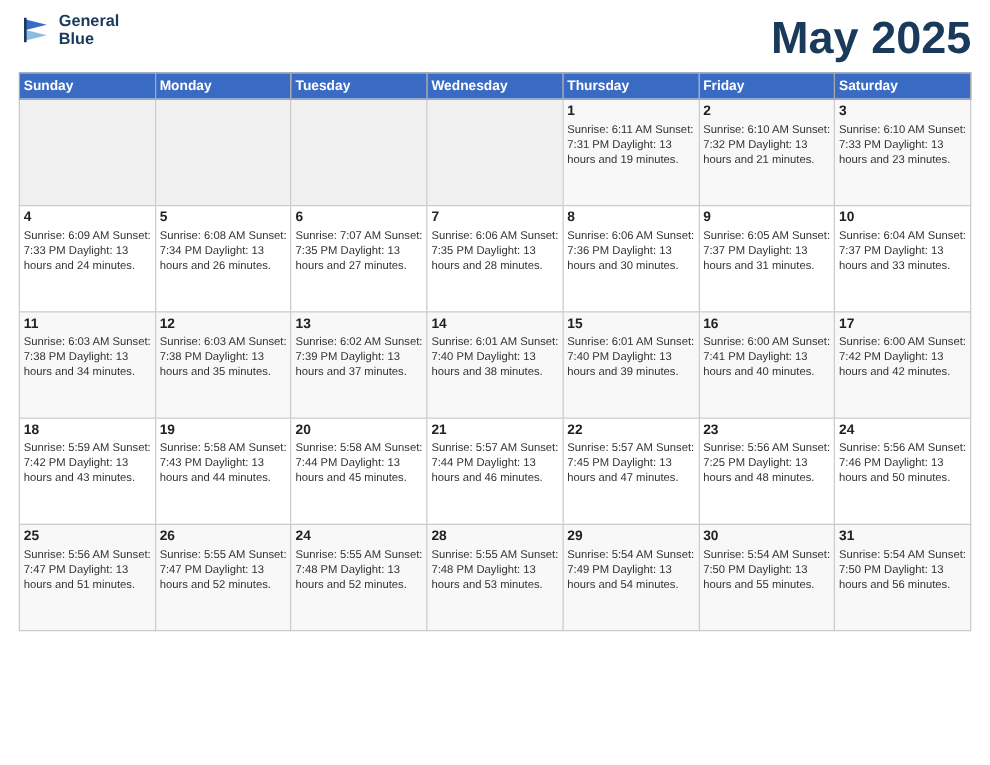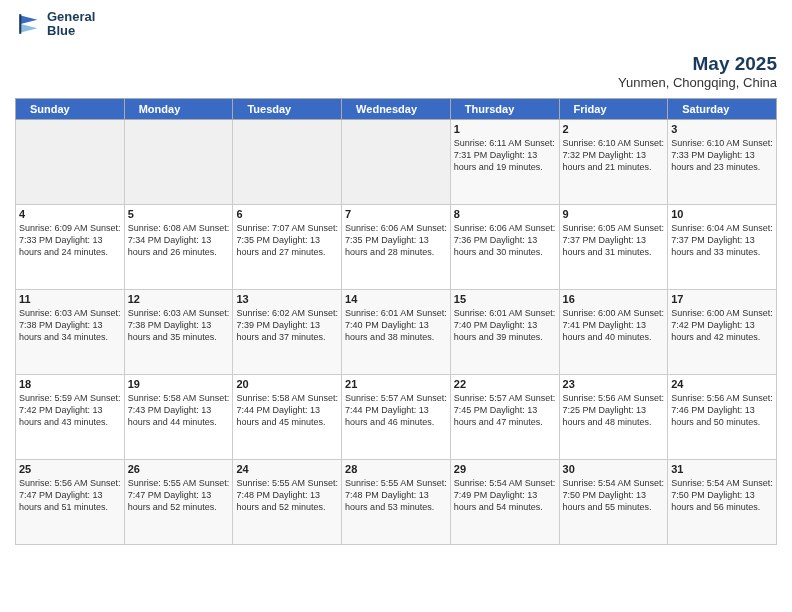--- a/index.html
+++ b/index.html
@@ -33,39 +33,38 @@
       line-height: 1.1;
     }
     .logo-icon {
       width: 28px;
       height: 28px;
     }
     .title-block {
       text-align: right;
     }
     .main-title {
-      font-size: 19px;
+      font-size: 36px;
       font-weight: bold;
       color: #1a3a5c;
       line-height: 1.1;
-      margin-top: 44px;
     }
     .subtitle {
       font-size: 13px;
       color: #333;
     }
     .calendar {
       width: 100%;
       border-collapse: collapse;
       font-size: 9.5px;
     }
     .calendar thead th {
       background-color: #3a6bc4;
       color: #fff;
-      padding: 4px 14px;
+      padding: 4px 3px;
       text-align: left;
       font-size: 11px;
       font-weight: bold;
       border: 1px solid #aaa;
     }
     .calendar tbody td {
       border: 1px solid #ccc;
       vertical-align: top;
       padding: 3px 3px;
       height: 85px;
@@ -107,21 +106,20 @@
         <polygon points="8,20 32,26 8,32" fill="#5a9fd4" opacity="0.7"></polygon>
         <rect x="6" y="6" width="3" height="28" fill="#1a3a5c"></rect>
       </svg>
       <div class="logo-text">
         <span>General</span><br>
         <span>Blue</span>
       </div>
     </div>
     <div class="title-block">
       <div class="main-title">May 2025</div>
-      <div class="subtitle">Yunmen, Chongqing, China</div>
     </div>
   </div>
 
   <table class="calendar">
     <thead>
       <tr>
       <th>Sunday</th>
           <th>Monday</th>
           <th>Tuesday</th>
           <th>Wednesday</th>

